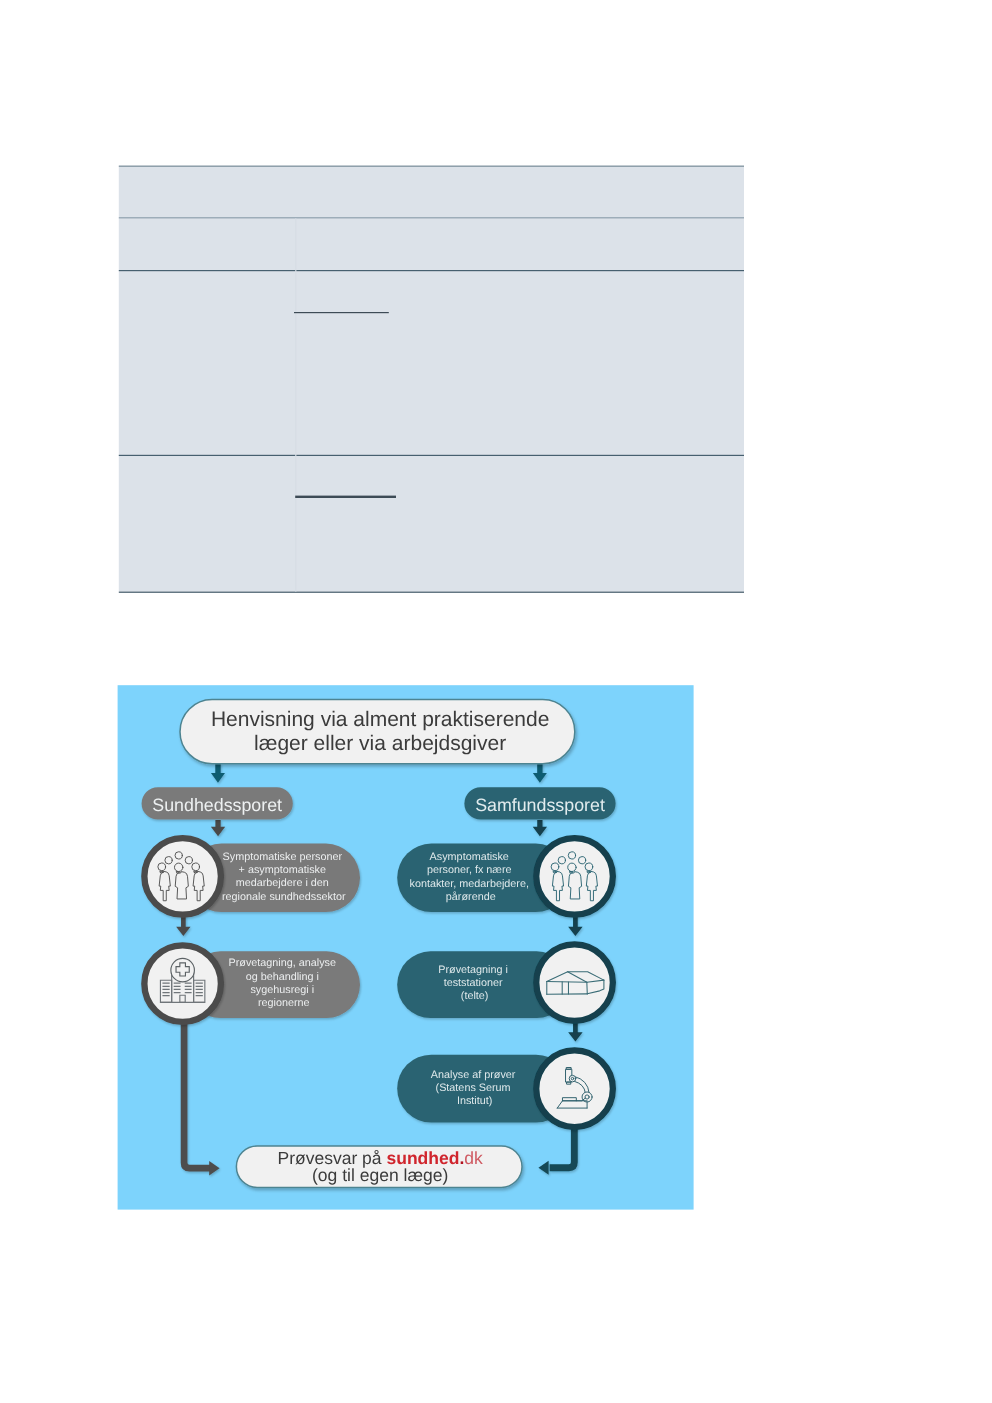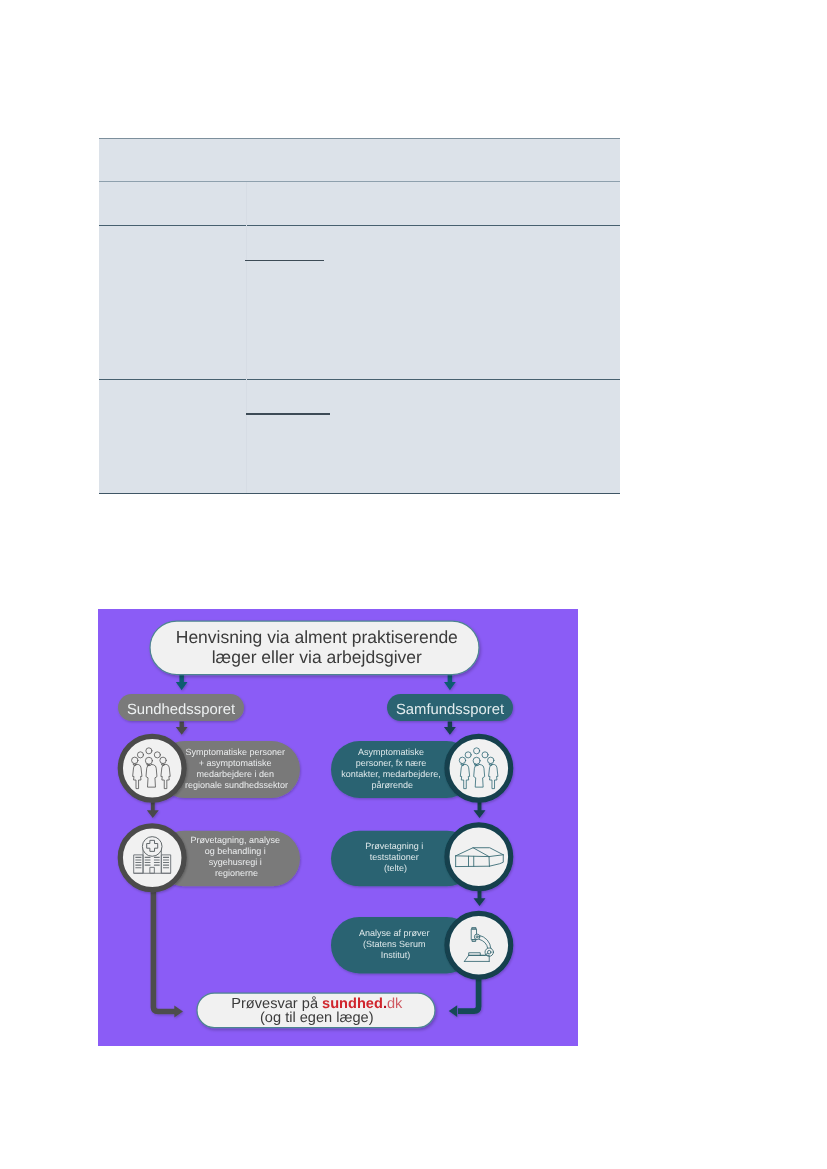--- a/index.html
+++ b/index.html
@@ -16,21 +16,21 @@
   .l4{top:240.8px;height:1.6px;background:#47606f;}
   .l5{top:354.7px;height:1.6px;background:#3f5665;}
   .vline{position:absolute;left:146.9px;top:43.7px;width:1px;height:311.5px;background:#d6dce4;}
   .row{position:absolute;left:0;width:521px;display:flex;}
   .cell{padding:0;box-sizing:border-box;font-size:11px;color:#333;}
   .c-wide{width:521px;}
   .c-left{width:147px;}
   .c-right{width:374px;padding-left:0;}
   .uline{position:absolute;height:1.6px;background:#3d4b56;}
   
-  .diagram{position:absolute;left:98px;top:571px;width:480px;height:437px;background:#8b5cf6;margin-top:38px;}
+  .diagram{position:absolute;left:98px;top:571px;width:480px;height:437px;background:#7dd3fc;}
   .diagram svg{position:absolute;left:0;top:0;}
 </style>
 </head>
 <body>
 
 <div class="page">
 
   <div class="tbl">
     <div class="tbl-fill"></div>
     <div class="hline l1"></div>

